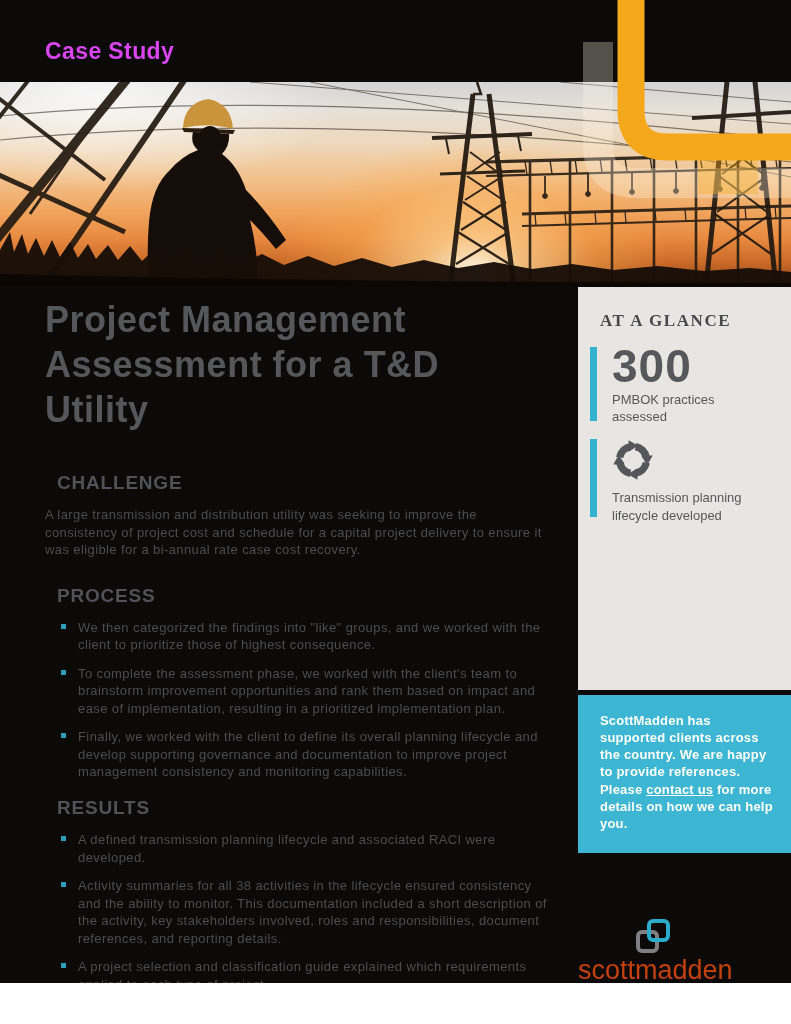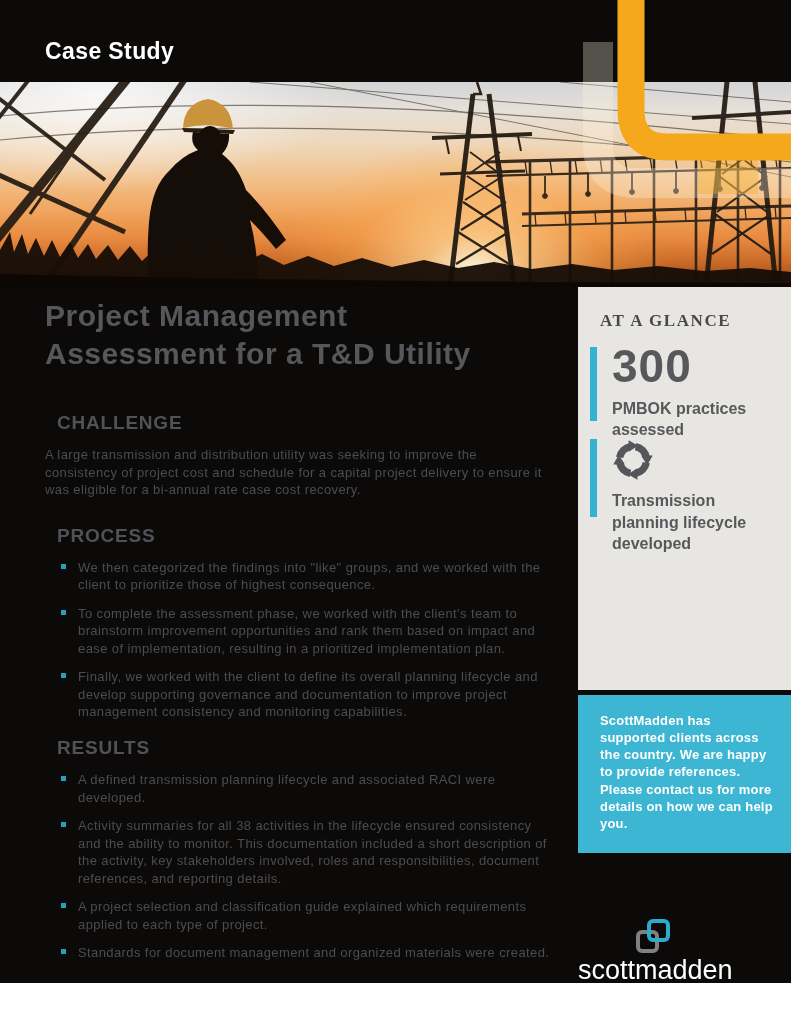--- a/index.html
+++ b/index.html
@@ -4,73 +4,73 @@
 <style>
   html,body { margin:0; padding:0; background:#ffffff; }
   .page {
     position:relative; width:791px; height:1024px; overflow:hidden;
     background:#0b0a09; font-family:"Liberation Sans", sans-serif;
   }
 
   
   .case-study-label {
     position:absolute; left:45px; top:38px; z-index:5;
-    font-size:23px; font-weight:bold; color:#ffffff; letter-spacing:.4px;
+    font-size:23px; font-weight:bold; color:#d946ef; letter-spacing:.4px;
   }
 
   
   .hero { position:absolute; left:0; top:82px; width:791px; height:205px; z-index:1; }
   .hero-sky { position:absolute; inset:0;
     background:linear-gradient(180deg,#d3d4d6 0%,#e6e0d8 14%,#eed8bb 30%,#f2c08a 48%,#f0a55e 63%,#e88a40 76%,#c96a28 88%,#8e4517 100%);
   }
   .hero-glowTL { position:absolute; inset:0;
     background:radial-gradient(ellipse 420px 160px at 12% 6%, rgba(255,255,255,.8), rgba(255,255,255,0) 60%);
   }
   .hero-sun { position:absolute; inset:0;
     background:radial-gradient(ellipse 280px 190px at 60% 92%, rgba(255,251,232,.95), rgba(255,216,150,.72) 18%, rgba(250,172,82,.38) 45%, rgba(250,160,70,0) 70%);
   }
   .hero-art { position:absolute; inset:0; width:791px; height:205px; }
 
   
   .bracket { position:absolute; top:0; right:0; width:221px; height:270px; z-index:4; }
 
   
   .main-col { position:absolute; left:45px; top:297px; width:505px; z-index:2; }
-  .doc-title { margin:0 0 40px 0; font-size:30px; font-weight:bold; color:#56575A;
+  .doc-title { margin:0 0 40px 0; font-size:36px; font-weight:bold; color:#56575A;
     line-height:1.25; letter-spacing:.5px; }
   .sec-heading { margin:0 0 12px 12px; font-size:19px; font-weight:bold; color:#515257; letter-spacing:.8px; }
   .body-par { margin:0 0 26px 0; font-size:13px; color:#4C4D50; line-height:1.35; letter-spacing:.4px; }
   .bullet-list { list-style:none; margin:0 0 16px 0; padding:0; }
   .bullet-list li { position:relative; padding-left:33px; margin-bottom:11px;
     font-size:13px; color:#4C4D50; line-height:1.35; letter-spacing:.4px; }
   .bullet-list li .sq { position:absolute; left:16px; top:5px; width:5px; height:5px; background:#2E9DB8; }
 
   
   .sidebar { position:absolute; left:578px; top:287px; width:213px; height:403px;
     background:#E8E6E3; z-index:3; }
   .glance-heading { position:absolute; left:22px; top:24px; font-size:17px; font-weight:bold;
     color:#48494C; letter-spacing:1.6px;font-family:Liberation Serif, serif; }
   .stat { position:absolute; left:12px; width:213px; padding-left:22px; box-sizing:border-box; }
   .stat-1 { top:58px; } .stat-2 { top:150px; } .stat-3 { top:240px; }
   .stat-bar { position:absolute; left:0; top:2px; width:7px; background:#35B2CF; }
   .stat-1 .stat-bar { height:74px; } .stat-2 .stat-bar { height:78px; } .stat-3 .stat-bar { height:80px; }
   .stat-value { font-size:46px; font-weight:bold; color:#57585B; line-height:.95; letter-spacing:1px; }
-  .stat-label { width:160px; margin-top:9px; font-size:16px; font-weight:bold; color:#57585B; line-height:1.35; }
+  .stat-label { width:160px; margin-top:2px; font-size:13px; font-weight:normal; color:#57585B; line-height:1.35; }
   .stat-icon { display:block; margin:2px 0 8px 0; }
 
   
   .callout { position:absolute; left:578px; top:695px; width:213px; height:158px;
     background:#3CB6D2; z-index:3; box-sizing:border-box; padding:17px 18px 0 22px;
     font-size:13px; font-weight:bold; color:#ffffff; line-height:1.32; letter-spacing:.2px; }
-  .contact-link { color:#ffffff; cursor:pointer; }
+  .contact-link { color:#ffffff; text-decoration:underline; cursor:pointer; }
 
   
   .logo { position:absolute; left:578px; top:898px; width:160px; z-index:3; }
   .logo-mark { display:block; margin-left:28px; }
-  .logo-name { font-size:27px; color:#ffffff; line-height:1; letter-spacing:0; margin-top:1px; }
+  .logo-name { font-size:27px; color:#c2410c; line-height:1; letter-spacing:0; margin-top:1px; }
   .logo-tagline { width:146px; text-align:right; font-size:7.5px; color:#7E8083;
     letter-spacing:1.6px; margin-top:4px; }
 
   
   .footer-strip { position:absolute; left:0; bottom:0; width:791px; height:41px;
     background:#ffffff; z-index:6; }
 </style>
 </head>
 <body>
 

